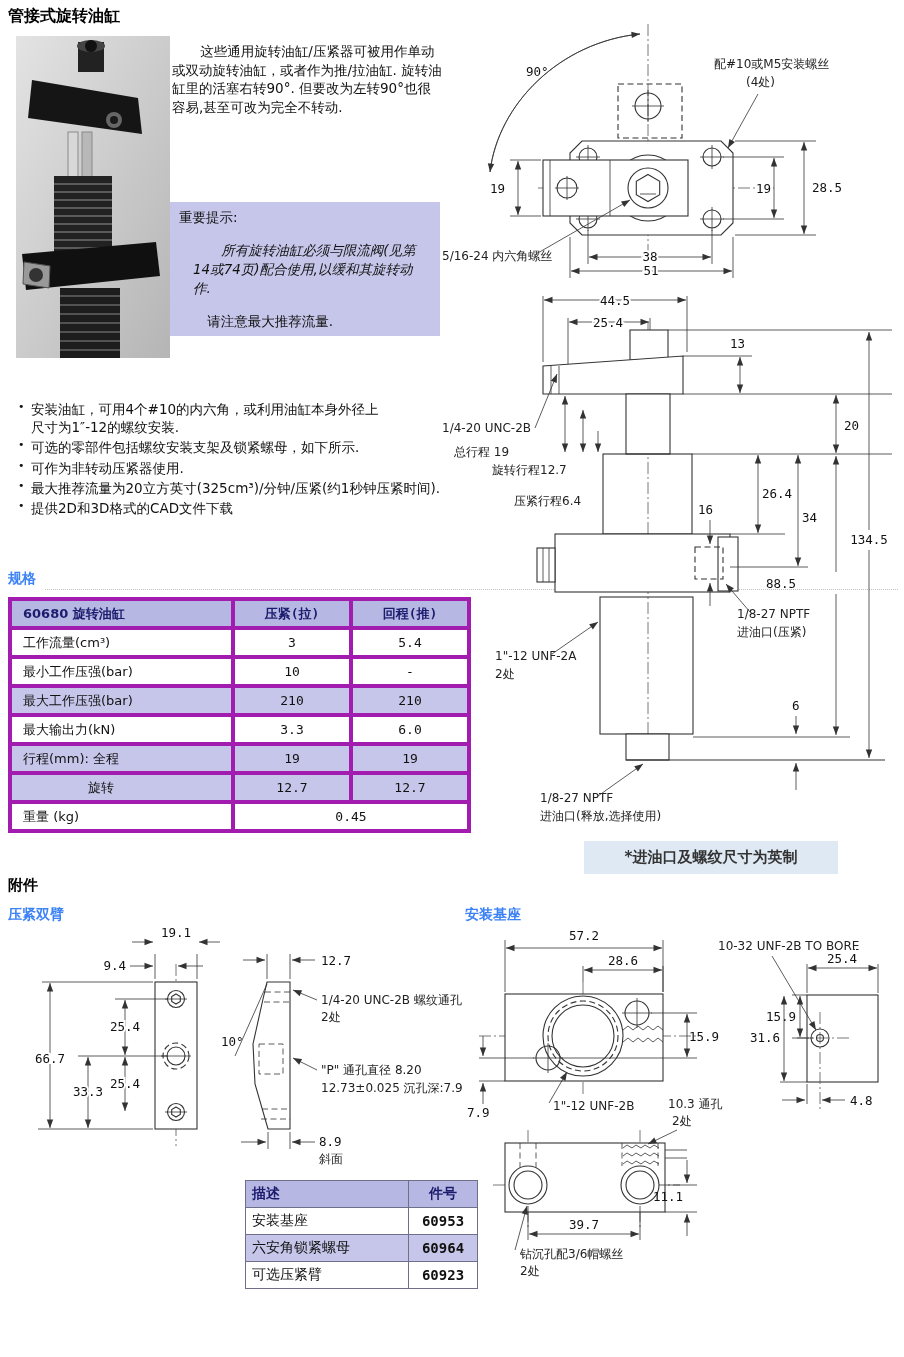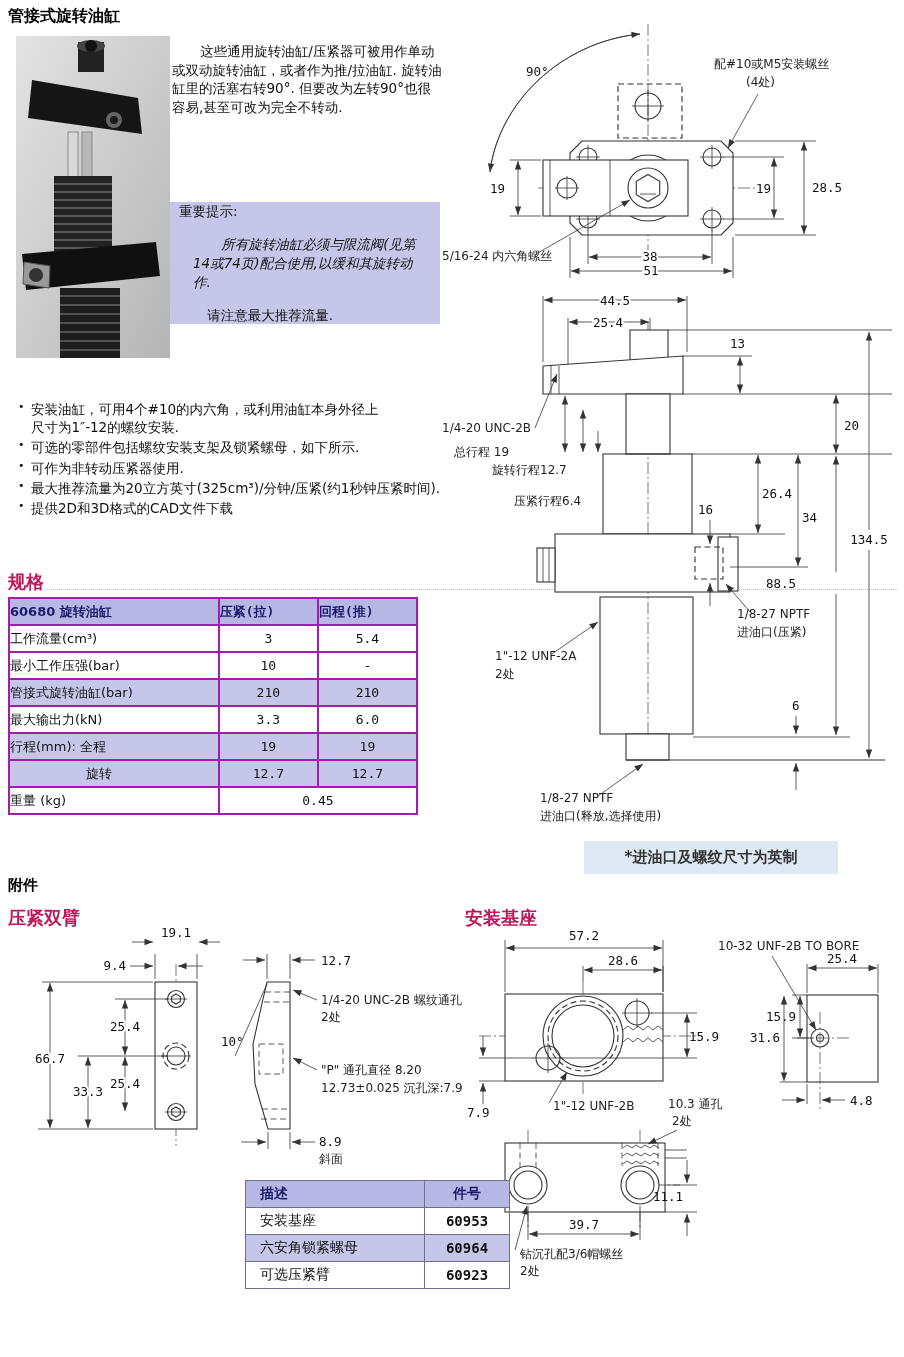--- a/index.html
+++ b/index.html
@@ -1,39 +1,39 @@
 <!DOCTYPE html>
 <html><head>
 <meta charset="utf-8">
 <style>
   html,body{margin:0;padding:0;background:#fff;}
   .page{position:relative;width:904px;height:1357px;background:#fff;overflow:hidden;
         font-family:"DejaVu Sans",sans-serif;color:#111;}
   .abs{position:absolute;}
   .h1{font-size:16px;font-weight:bold;color:#000;}
   .h2{font-size:15px;font-weight:bold;color:#000;text-align:right;}
-  .h3{font-size:18px;font-weight:bold;color:#be185d;}
+  .h3{font-size:14px;font-weight:bold;color:#3b82f6;}
   .intro{font-size:13.5px;line-height:1.38;text-indent:2.1em;}
-  .notice{background:#c6c6ea;padding:0 9px;font-size:13.5px;line-height:1.4;box-sizing:border-box;}
+  .notice{background:#c6c6ea;padding:6px 9px;font-size:13.5px;line-height:1.4;box-sizing:border-box;}
   .notice .nt{font-weight:normal;}
   .notice .nb{text-indent:2.1em;margin:14px;font-style:italic;}
   .notice .nf{text-indent:2.1em;margin:14px 0 0 0;}
   ul.bullets{margin:0;padding:0;list-style:none;font-size:13.5px;line-height:1.35;}
   ul.bullets li{padding-left:17px;position:relative;margin-bottom:2px;white-space:pre-line;}
   ul.bullets li::before{content:"•";position:absolute;left:4px;top:0;font-size:11px;}
   table.spec{border-collapse:collapse;width:410px;font-size:13px;table-layout:fixed;}
-  table.spec td{border:2px solid #a21caf;padding:2px 0;height:21px;overflow:hidden;}
+  table.spec td{border:4px solid #a21caf;padding:2px 11px;height:21px;overflow:hidden;}
   table.spec td.lab{width:197px;}
   table.spec td.val{width:92px;text-align:center;font-family:"DejaVu Sans Mono",monospace;}
   table.spec tr.hd td{background:#b7b7e3;color:#1c1c6e;font-weight:bold;}
-  table.spec tr.hd td.val{text-align:left;}
+  table.spec tr.hd td.val{text-align:center;}
   table.spec tr.sh td{background:#c6c6ea;}
   table.spec td.ind{padding-left:76px;}
   table.parts{border-collapse:collapse;font-size:14px;table-layout:fixed;}
-  table.parts td{border:1px solid #6f6f8a;padding:2px 14px;height:22px;}
+  table.parts td{border:1px solid #6f6f8a;padding:2px 6px;height:22px;}
   table.parts td.pd{width:150px;}
   table.parts td.pn{width:56px;text-align:center;font-family:"DejaVu Sans Mono",monospace;font-weight:bold;}
   table.parts tr.hd td{background:#b7b7e3;color:#1c1c6e;font-weight:bold;}
   table.parts tr.sh td{background:#c6c6ea;}
   .impnote{background:#dfe9f3;color:#333;font-weight:bold;font-size:15px;
            text-align:center;line-height:33px;height:33px;}
   .dotted-rule{border-top:1px dotted #c0c0c0;height:0;}
   svg.drawing{position:absolute;overflow:visible;}
   .s{stroke:#333;stroke-width:1.1;fill:none;}
   .sf{stroke:#333;stroke-width:1.1;fill:#fff;}
@@ -116,21 +116,21 @@
       <td class="lab">工作流量(cm³)</td>
       <td class="val">3</td>
       <td class="val">5.4</td>
     </tr>
     <tr>
       <td class="lab">最小工作压强(bar)</td>
       <td class="val">10</td>
       <td class="val">-</td>
     </tr>
     <tr class="sh">
-      <td class="lab">管接式旋转油缸(bar)</td>
+      <td class="lab">最大工作压强(bar)</td>
       <td class="val">210</td>
       <td class="val">210</td>
     </tr>
     <tr>
       <td class="lab">最大输出力(kN)</td>
       <td class="val">3.3</td>
       <td class="val">6.0</td>
     </tr>
     <tr class="sh">
       <td class="lab">行程(mm): 全程</td>

